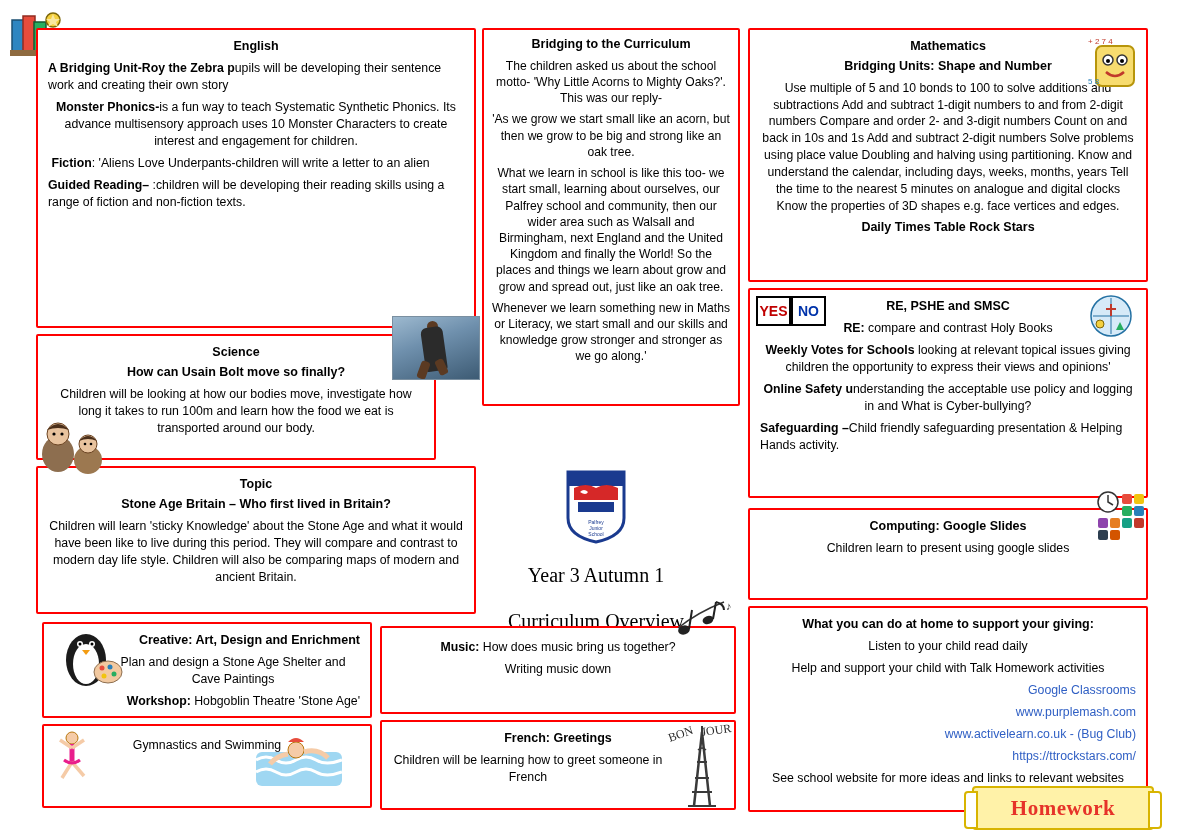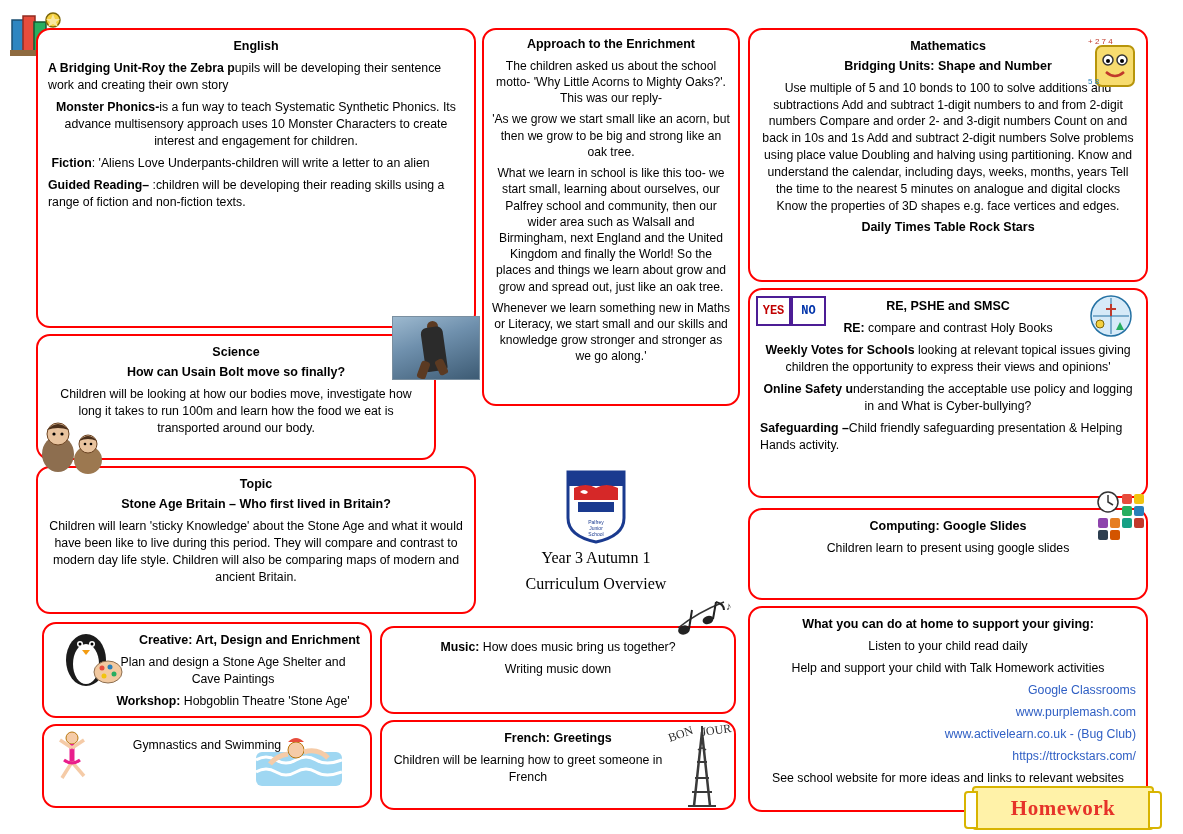--- a/index.html
+++ b/index.html
@@ -14,21 +14,21 @@
   #page {
     position: relative;
     width: 1183px;
     height: 834px;
     overflow: hidden;
     background: #ffffff;
   }
   .box {
     position: absolute;
     border: 2px solid #ff0000;
-    border-radius: 14px;
+    border-radius: 2px;
     box-sizing: border-box;
     background: #ffffff;
     padding: 6px 10px;
   }
   .ttl {
     text-align: center;
     font-weight: bold;
     font-size: 12.5px;
     margin: 2px 0 3px 0;
     line-height: 1.35;
@@ -73,22 +73,22 @@
   #creative { left: 42px; top: 622px; width: 330px; height: 96px; }
   
   #pe { left: 42px; top: 724px; width: 330px; height: 84px; }
   
   #music { left: 380px; top: 626px; width: 356px; height: 88px; }
   
   #french { left: 380px; top: 720px; width: 356px; height: 90px; }
 
   .centre-title {
     text-align: center;
-    font-size: 16px;
-    margin: 2px 0 0 0;
+    font-size: 20px;
+    margin: 16px 0 0 0;
     line-height: 1.5;
     font-family: "Liberation Serif", serif;
   }
   .crest {
     width: 64px;
     height: 76px;
     margin: 0 auto;
     position: relative;
   }
   .crest svg { display: block; }
@@ -157,25 +157,24 @@
     border: 2px solid #d8b400;
   }
   .hw-banner:before { left: -10px; border-radius: 4px 0 0 4px; }
   .hw-banner:after { right: -10px; border-radius: 0 4px 4px 0; }
 
   .yes-no {
     display: flex;
   }
   .yn {
     width: 33px; height: 26px;
-    border: 2px solid #4c1d95;
+    border: 2px solid #000000;
     display: flex; align-items: center; justify-content: center;
-    font-size: 12px; font-weight: bold; color: #c00000;
+    font-size: 14px; font-weight: bold; color: #c00000;
     background: #ffffff;
-    font-family: Liberation Mono, monospace;
   }
   .yn.no { color: #0033aa; }
 </style>
 </head>
 <body>
 
 <div id="page">
 
   <div class="deco books-icon">
     <svg width="58" height="52" viewBox="0 0 58 52">
@@ -190,21 +189,21 @@
 
   <div class="box" id="english">
     <div class="ttl">English</div>
     <p><b>A Bridging Unit-Roy the Zebra p</b><span>upils will be developing their sentence work and creating their own story</span></p>
     <p class="c"><b>Monster Phonics-</b><span>is a fun way to teach Systematic Synthetic Phonics. Its advance multisensory approach uses 10 Monster Characters to create interest and engagement for children.</span></p>
     <p>&nbsp;<b>Fiction</b><span>: 'Aliens Love Underpants-children will write a letter to an alien</span></p>
     <p><b>Guided Reading–</b><span> :children will be developing their reading skills using a  range of fiction and non-fiction texts.</span></p>
   </div>
 
   <div class="box" id="approach">
-    <div class="ttl">Approach to the Enrichment</div>
+    <div class="ttl">Bridging to the Curriculum</div>
     <p class="c">The children asked us about the school motto- 'Why Little Acorns to Mighty Oaks?'. This was our reply-</p>
     <p class="c">'As we grow we start small like an acorn, but then we grow to be big and strong like an oak tree.</p>
     <p class="c">What we learn in school is like this too- we start small, learning about ourselves, our Palfrey school and community, then our wider area such as     Walsall and Birmingham, next England and the United Kingdom and finally the World! So the   places and things we learn about grow and grow and spread out, just like an oak tree.</p>
     <p class="c">Whenever we learn something new in Maths or Literacy, we start small and our skills and knowledge grow stronger and stronger as we go along.'</p>
   </div>
 
   <div class="box" id="maths">
     <div class="ttl">Mathematics</div>
     <div class="sub">Bridging Units: Shape and Number</div>
     <p class="c">Use multiple of 5 and 10 bonds to 100 to solve additions and subtractions Add and subtract 1-digit numbers to and from 2-digit numbers Compare and order 2- and 3-digit numbers Count on and back in 10s and 1s  Add and subtract 2-digit numbers Solve problems using place value Doubling and halving using partitioning. Know and understand the calendar, including days, weeks, months, years Tell the time to the nearest 5 minutes on analogue and digital clocks Know the properties of 3D shapes e.g. face vertices and edges.</p>
@@ -323,21 +322,21 @@
     <p class="linkc">Google Classrooms</p>
     <p class="linkc">www.purplemash.com</p>
     <p class="linkc">www.activelearn.co.uk  - (Bug Club)</p>
     <p class="linkc">https://ttrockstars.com/</p>
     <p class="c">See school website for more ideas and links to relevant  websites</p>
   </div>
 
   <div class="box" id="creative">
     <div class="ttl" style="text-align:right;">Creative: Art, Design and Enrichment</div>
     <p class="c" style="margin-left:52px;">Plan and design a Stone Age Shelter and Cave Paintings</p>
-    <p class="c" style="margin-left:52px;"><b>Workshop:</b><span> Hobgoblin Theatre 'Stone Age'</span></p>
+    <p class="c" style="margin-left:52px;text-align:right;"><b>Workshop:</b><span> Hobgoblin Theatre 'Stone Age'</span></p>
   </div>
   <div class="deco penguin-icon">
     <svg width="70" height="66" viewBox="0 0 70 66">
       <ellipse cx="30" cy="34" rx="20" ry="26" fill="#1b1b1b"></ellipse>
       <ellipse cx="30" cy="38" rx="13" ry="20" fill="#ffffff"></ellipse>
       <circle cx="24" cy="18" r="3" fill="#ffffff"></circle>
       <circle cx="36" cy="18" r="3" fill="#ffffff"></circle>
       <circle cx="24" cy="18" r="1.5" fill="#000"></circle>
       <circle cx="36" cy="18" r="1.5" fill="#000"></circle>
       <path d="M26 24 l8 0 l-4 5 z" fill="#f39c12"></path>

